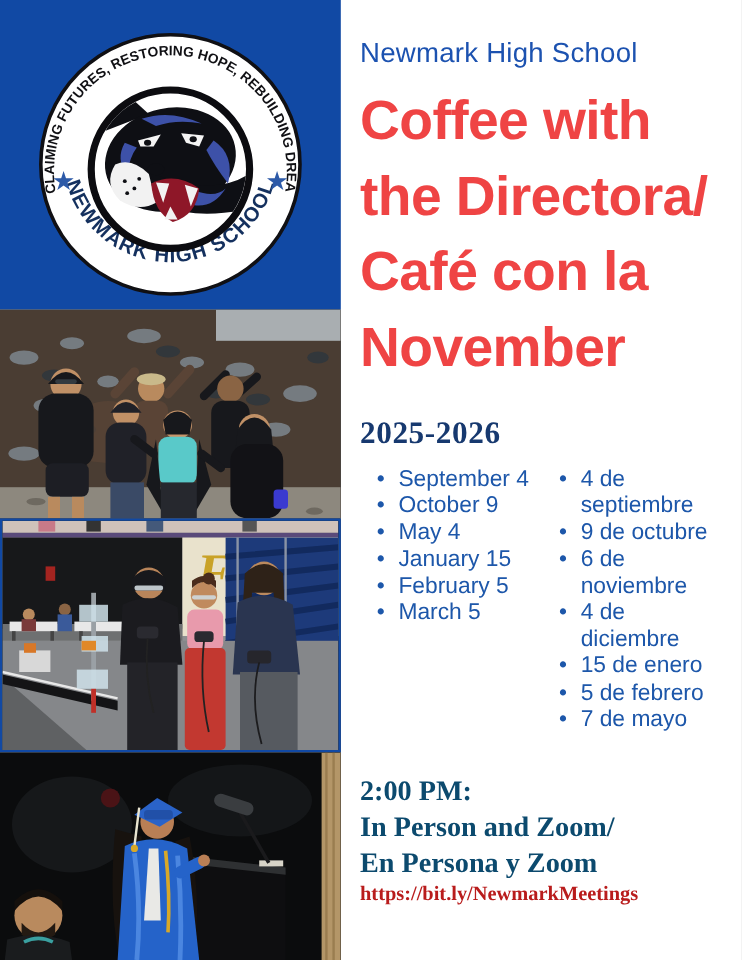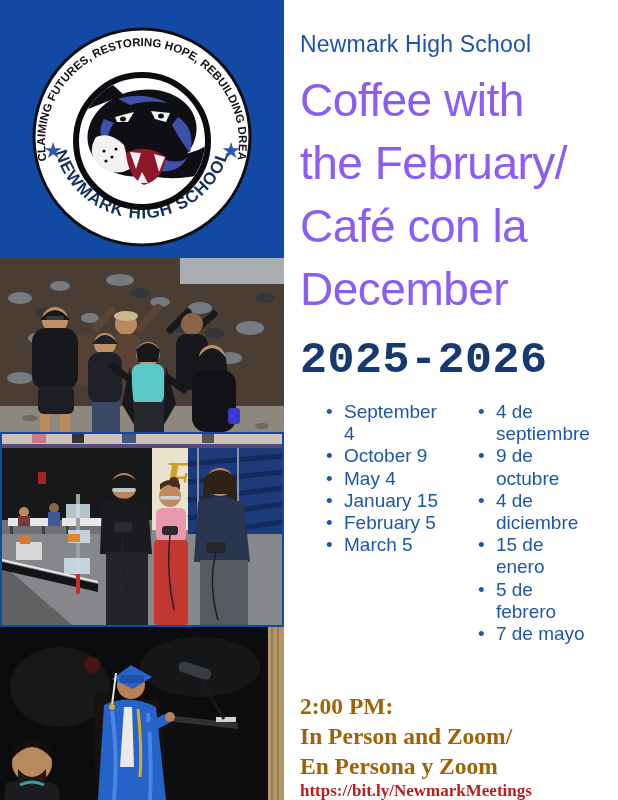--- a/index.html
+++ b/index.html
@@ -11,34 +11,34 @@
   .logo-band svg{position:absolute;left:30px;top:25px;}
   .photo{position:absolute;left:0;width:284px;overflow:hidden;background:#222;}
   .photo svg{display:block;}
   .photo1{top:258px;height:174px;}
   .photo2{top:432px;height:195px;border:2px solid #1149A4;box-sizing:border-box;}
   .photo3{top:627px;height:173px;}
 
   
   .right-col{position:absolute;left:300px;top:0;width:312px;}
   .school-name{margin-top:31px;font-size:23px;font-weight:400;color:#1C52B0;letter-spacing:.2px;}
-  .title{margin:11px 0 0 0;font-size:46px;font-weight:400;line-height:63px;
-         color:#8b5cf6;letter-spacing:-.5px;}
+  .title{margin:11px 0 0 0;font-size:46px;font-weight:700;line-height:63px;
+         color:#ef4444;letter-spacing:-.5px;}
   .title span{display:block;}
-  .season{margin-top:21px;font-family:Liberation Mono, monospace;font-weight:700;
-          font-size:45px;line-height:37px;color:#17396F;letter-spacing:.5px;}
+  .season{margin-top:21px;font-family:Liberation Serif, serif;font-weight:700;
+          font-size:26px;line-height:37px;color:#17396F;letter-spacing:.5px;}
   .date-lists{display:flex;margin-top:6px;padding-left:8px;font-size:19px;
               line-height:22.2px;color:#1D57AA;}
-  .date-lists ul{list-style:none;margin:16px;padding:0;}
+  .date-lists ul{list-style:none;margin:4px;padding:0;}
   .date-lists ul li{position:relative;padding-left:20px;}
   .date-lists ul li::before{content:"\2022";position:absolute;left:2px;}
   .list-en{width:156px;}
   .list-es{margin-left:8px;}
   .time-block{margin-top:30px;font-family:"Liberation Serif",serif;font-weight:700;
-              font-size:23.5px;line-height:30px;color:#a16207;}
+              font-size:23.5px;line-height:30px;color:#0c4a6e;}
   .url{font-family:"Liberation Serif",serif;font-weight:700;
        font-size:17px;color:#b91c1c;}
 
   
   .arc-top{font-family:"Liberation Sans",sans-serif;font-weight:700;font-size:11.5px;fill:#101014;}
   .arc-since{font-family:"Liberation Sans",sans-serif;font-weight:700;font-size:11px;letter-spacing:1px;fill:#101014;}
   .arc-bottom{font-family:"Liberation Sans",sans-serif;font-weight:700;font-size:17px;letter-spacing:1px;fill:#14305E;}
   .star{font-size:22px;fill:#2D5AA8;}
 </style>
 </head>
@@ -276,39 +276,40 @@
       <path d="M 6 156 Q 32 148 58 158 L 60 173 L 4 173 Z" fill="#1a1c1e"></path>
       <path d="M 20 158 Q 32 152 44 158" stroke="#3aa0a0" stroke-width="3" fill="none"></path>
     </svg>
   </div>
 
   <div class="right-col">
     <div class="school-name">Newmark High School</div>
 
     <h1 class="title">
       <span>Coffee with</span>
-      <span>the February/</span>
+      <span>the Directora/</span>
       <span>Café con la</span>
-      <span>December</span>
+      <span>November</span>
     </h1>
 
     <div class="season">2025-2026</div>
 
     <div class="date-lists">
       <ul class="list-en">
           <li>September 4</li>
           <li>October 9</li>
           <li>May 4</li>
           <li>January 15</li>
           <li>February 5</li>
           <li>March 5</li>
         </ul>
       <ul class="list-es">
           <li>4 de septiembre</li>
           <li>9 de octubre</li>
+          <li>6 de noviembre</li>
           <li>4 de diciembre</li>
           <li>15 de enero</li>
           <li>5 de febrero</li>
           <li>7 de mayo</li>
         </ul>
     </div>
 
     <div class="time-block">
       <div>2:00 PM:</div>
       <div>In Person and Zoom/</div>

